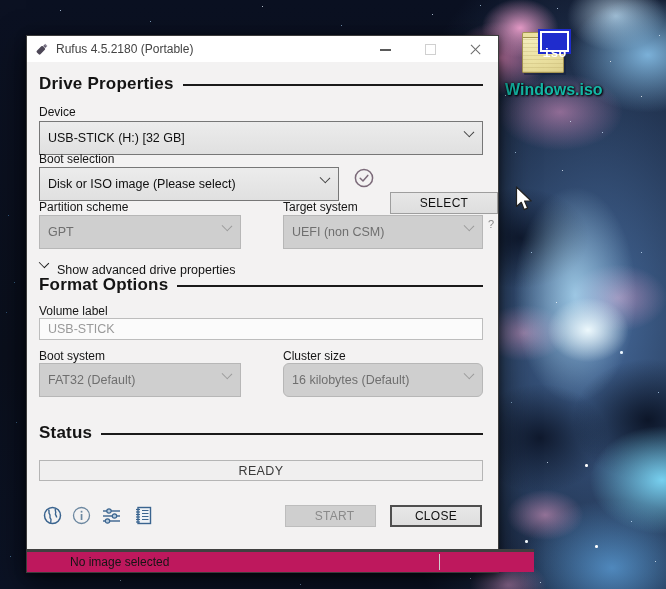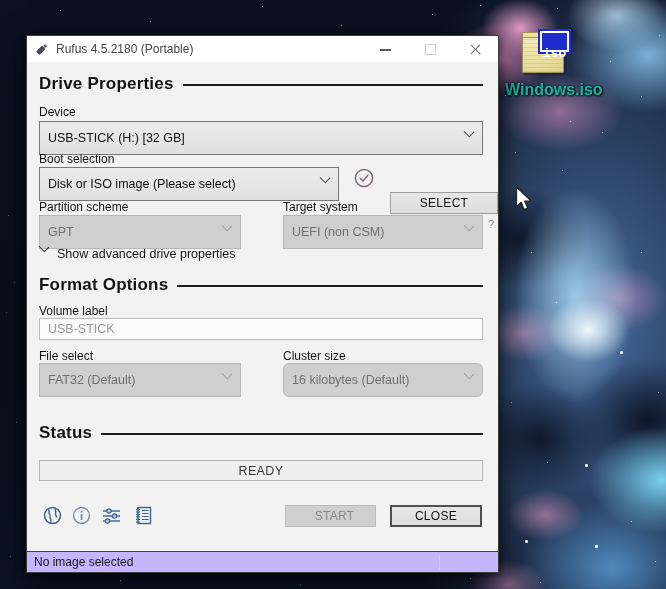--- a/index.html
+++ b/index.html
@@ -149,41 +149,41 @@
   .btn{
     position:absolute;height:22px;box-sizing:border-box;
     background:linear-gradient(180deg,#e7e7e7,#dedede);border:1px solid #9e9e9e;
     font-size:12px;color:#101010;display:flex;align-items:center;justify-content:center;
     letter-spacing:0.3px;
   }
   .btn-select{left:363px;top:105px;width:108px;margin-top:25px;}
   .btn-start{left:258px;top:443px;width:91px;background:#cfcfcf;border-color:#bdbdbd;color:#8a8a8a;padding-left:8px;}
   .btn-close-main{left:363px;top:443px;width:92px;border:2px solid #4f4f4f;}
   
-  .adv-toggle{position:absolute;left:13px;display:flex;align-items:flex-start;gap:9px;}
+  .adv-toggle{position:absolute;left:13px;display:flex;align-items:flex-start;gap:9px;margin-top:16px;}
   .adv-drive{top:185px;} .adv-format{top:336px;}
   .adv-chev{
     width:7px;height:7px;border-right:1.6px solid #1c1c1c;border-bottom:1.6px solid #1c1c1c;
     transform:rotate(45deg) scale(1,0.85);margin-top:-4px;flex:0 0 auto;
   }
   .adv-label{font-size:12.5px;color:#141414;white-space:nowrap;}
   
   .ready-bar{
     position:absolute;left:12px;top:398px;width:444px;height:21px;box-sizing:border-box;
     background:#f0efef;border:1px solid #b5b5b5;
     display:flex;align-items:center;justify-content:center;
     font-size:12.5px;color:#3a3a3a;letter-spacing:0.4px;
   }
   
   .ficon{position:absolute;top:444px;width:19px;height:19px;}
   .ic-globe{left:16px;} .ic-info{left:45px;} .ic-settings{left:75px;} .ic-log{left:107px;}
   
   .statusbar{
-    position:absolute;left:0;bottom:0;width:100%;height:20px;background:#c4b5fd;
-    border-top:1px solid #404040;display:flex;align-items:center;
+    position:absolute;left:0;bottom:0;width:100%;height:20px;background:#be185d;
+    border-top:3px solid #404040;display:flex;align-items:center;padding-left:36px;
   }
   .statusbar .sb-text{font-size:12px;color:#151515;padding-left:7px;}
   .sb-divider{position:absolute;left:412px;top:2px;bottom:2px;width:1px;background:#cfcfcf;}
   
   .cursor{position:absolute;left:515px;top:186px;pointer-events:none;}
 </style>
 </head>
 <body>
 
 <div class="desktop">
@@ -259,21 +259,21 @@
       </div>
 
       <div class="heading-row row-h2">
         <span class="h">Format Options</span>
         <span class="h-line"></span>
       </div>
 
       <div class="flabel lbl-volume">Volume label</div>
       <input type="text" style="position: absolute; left: 12px; top: 256px; width: 444px; height: 22px; box-sizing: border-box; border: 1px solid rgb(189, 189, 189); background: rgb(251, 251, 251); color: rgb(154, 154, 154); font-size: 12.5px; font-family: &quot;Liberation Sans&quot;, sans-serif; padding: 0px 8px; outline: none;" value="USB-STICK">
 
-      <div class="flabel lbl-fs">File select</div>
+      <div class="flabel lbl-fs">Boot system</div>
       <div class="flabel lbl-cluster">Cluster size</div>
       <div class="combo disabled cmb-fs">
         <span class="combo-text">FAT32 (Default)</span>
         <span class="chev"></span>
       </div>
       <div class="combo disabled cmb-cluster">
         <span class="combo-text">16 kilobytes (Default)</span>
         <span class="chev"></span>
       </div>
 

